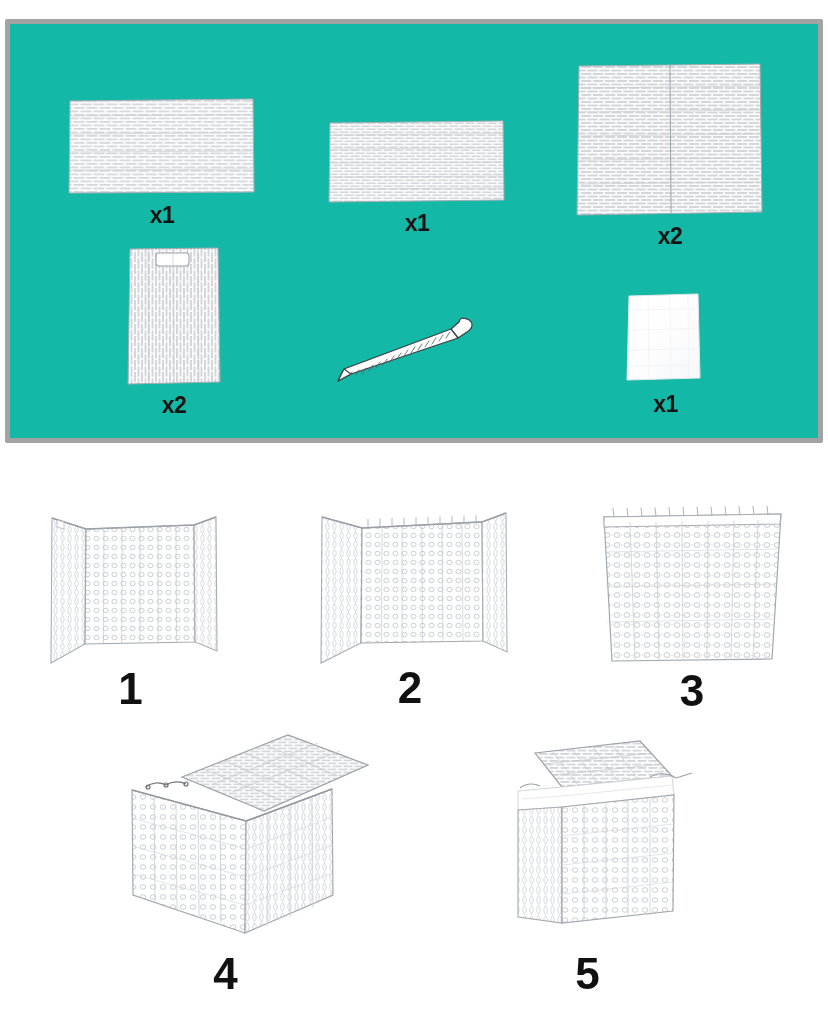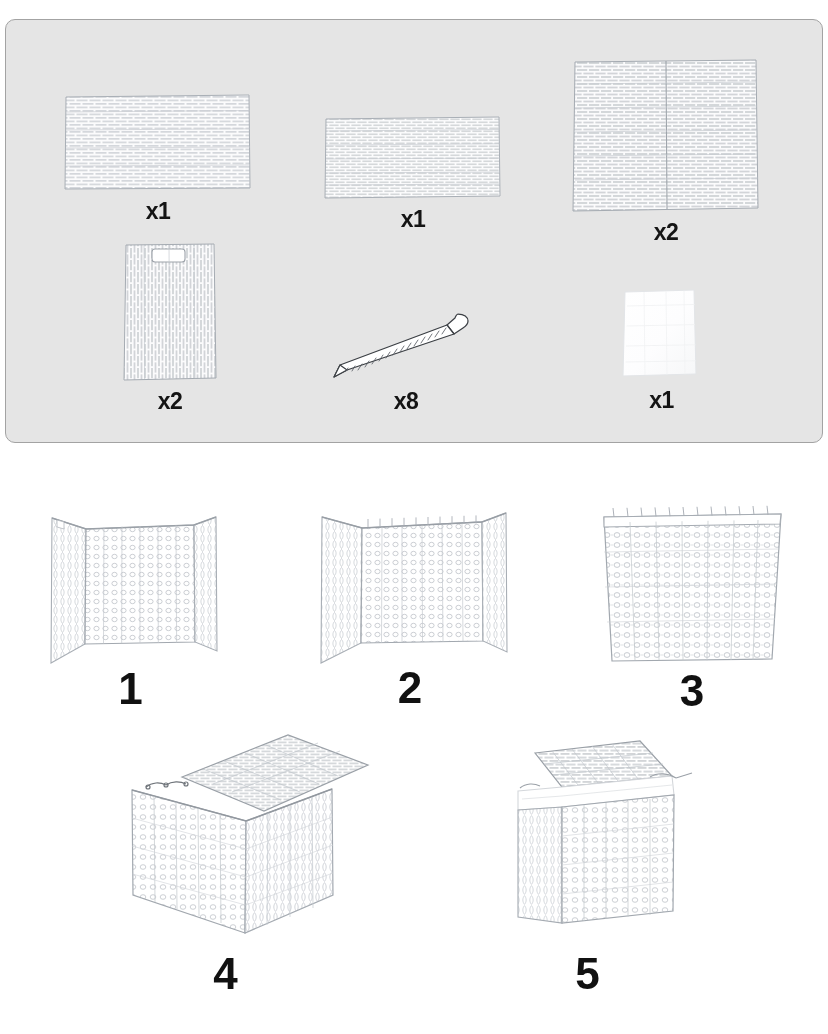--- a/index.html
+++ b/index.html
@@ -17,23 +17,23 @@
     color: #1a1a1a;
   }
 
   
   #parts-panel {
     position: absolute;
     left: 5px;
     top: 19px;
     width: 818px;
     height: 424px;
-    border: 1px solid #a3a3a3;
-    border-radius: 10px;
-    background: #e5e5e5;
+    border: 5px solid #a3a3a3;
+    border-radius: 2px;
+    background: #14b8a6;
     box-sizing: border-box;
   }
 
   .part {
     position: absolute;
   }
   .part-art {
     position: relative;
     width: 100%;
     height: 100%;
@@ -184,21 +184,20 @@
             <path d="M69 47 L65 53"></path>
           <path d="M62 50 L58 56"></path>
             <path d="M55 53 L51 59"></path>
             <path d="M48 56 L44 62"></path>
           <path d="M41 59 L37 65"></path>
             <path d="M34 61 L31 66"></path>
             <path d="M27 63 L25 66"></path>
         </g>
       </svg>
     </div>
-    <div class="part-label" style="top:83px;">x8</div>
   </div>
 
   <div class="part" style="left:608px; top:266px; width:95px; height:130px;">
     <div class="part-art" style="height:95px;">
       <svg width="95" height="95" viewBox="0 0 95 95">
         <defs>
           <linearGradient id="clothG" x1="0" y1="0" x2="1" y2="1">
             <stop offset="0%" stop-color="#ffffff"></stop>
             <stop offset="55%" stop-color="#fdfdfe"></stop>
             <stop offset="100%" stop-color="#f6f7f8"></stop>

